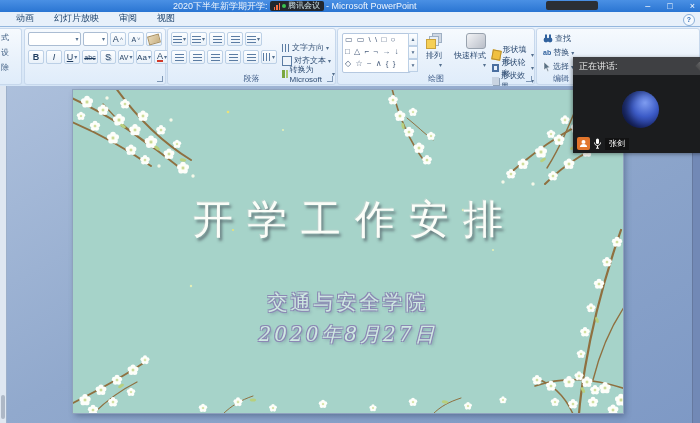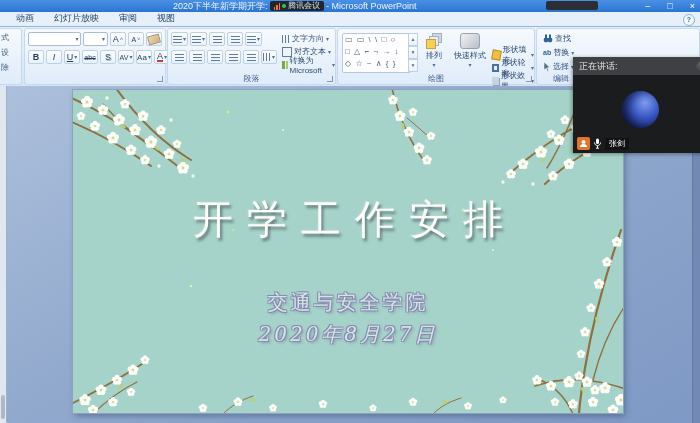--- a/index.html
+++ b/index.html
@@ -70,21 +70,21 @@
   .brush{display:inline-block;width:10px;height:7px;background:linear-gradient(135deg,#e8d9b8,#c9b183);
     border:1px solid #a98f5e;transform:rotate(-15deg);}
   .menu-col{display:flex;flex-direction:column;gap:2px;margin-left:2px;}
   .menu-item{display:flex;align-items:center;gap:2px;font-size:8px;color:#2f4d73;height:11px;}
   .shapebox{position:absolute;left:4px;top:4px;width:63px;height:38px;background:#fff;
     border:1px solid #b5c8e0;border-radius:2px;padding:0 2px;}
   .shrow{font-size:8px;line-height:12px;color:#4a5f7d;white-space:pre;letter-spacing:1px;}
   .shscroll{position:absolute;left:70px;top:4px;width:10px;height:38px;display:flex;flex-direction:column;}
   .shscroll span{flex:1;border:1px solid #bcd0e6;background:linear-gradient(#fdfeff,#e9f1f9);
     font-size:5px;color:#55708f;text-align:center;line-height:11px;}
-  .bigbtn{position:absolute;top:4px;display:flex;flex-direction:column;align-items:center;gap:1px;
+  .bigbtn{position:absolute;top:4px;display:flex;flex-direction:column;align-items:flex-end;gap:1px;
     font-size:8px;color:#2f4d73;}
   .arr-ic{position:relative;width:16px;height:16px;}
   .arr-ic i{position:absolute;width:8px;height:8px;display:block;}
   .arr-ic .b1{right:0;top:0;background:#cfd8e4;border:1px solid #9fb0c4;}
   .arr-ic .b2{right:3px;top:3px;background:#e8eef5;border:1px solid #9fb0c4;}
   .arr-ic .b3{left:0;bottom:0;background:#f5cf56;border:1px solid #c9a23c;}
   .qs-ic{width:18px;height:14px;border-radius:3px;border:1px solid #98a2ae;
     background:linear-gradient(135deg,#f2f3f6,#b9bec8);}
   .ic-fill{display:inline-block;width:8px;height:8px;background:#f0c040;border:1px solid #b98f2e;transform:rotate(10deg);}
   .ic-outline{display:inline-block;width:8px;height:8px;border:2px solid #4a6fa0;box-sizing:border-box;}
@@ -267,21 +267,21 @@
               </span>
             <span class="sbtn">
                 <span class="ic-lines"></span>
               </span>
             <span class="sbtn">
                 <span class="ic-vlines"></span>
                 <span class="da">▾</span>
               </span>
           </div>
         </div>
-        <div class="menu-col" style="margin-top:4px;">
+        <div class="menu-col" style="margin-top:13px;">
           <span class="menu-item">
               <span class="ic-vlines"></span>
               <span>文字方向</span>
               <span class="da">▾</span>
             </span>
           <span class="menu-item">
               <span class="ic-box"></span>
               <span>对齐文本</span>
               <span class="da">▾</span>
             </span>

